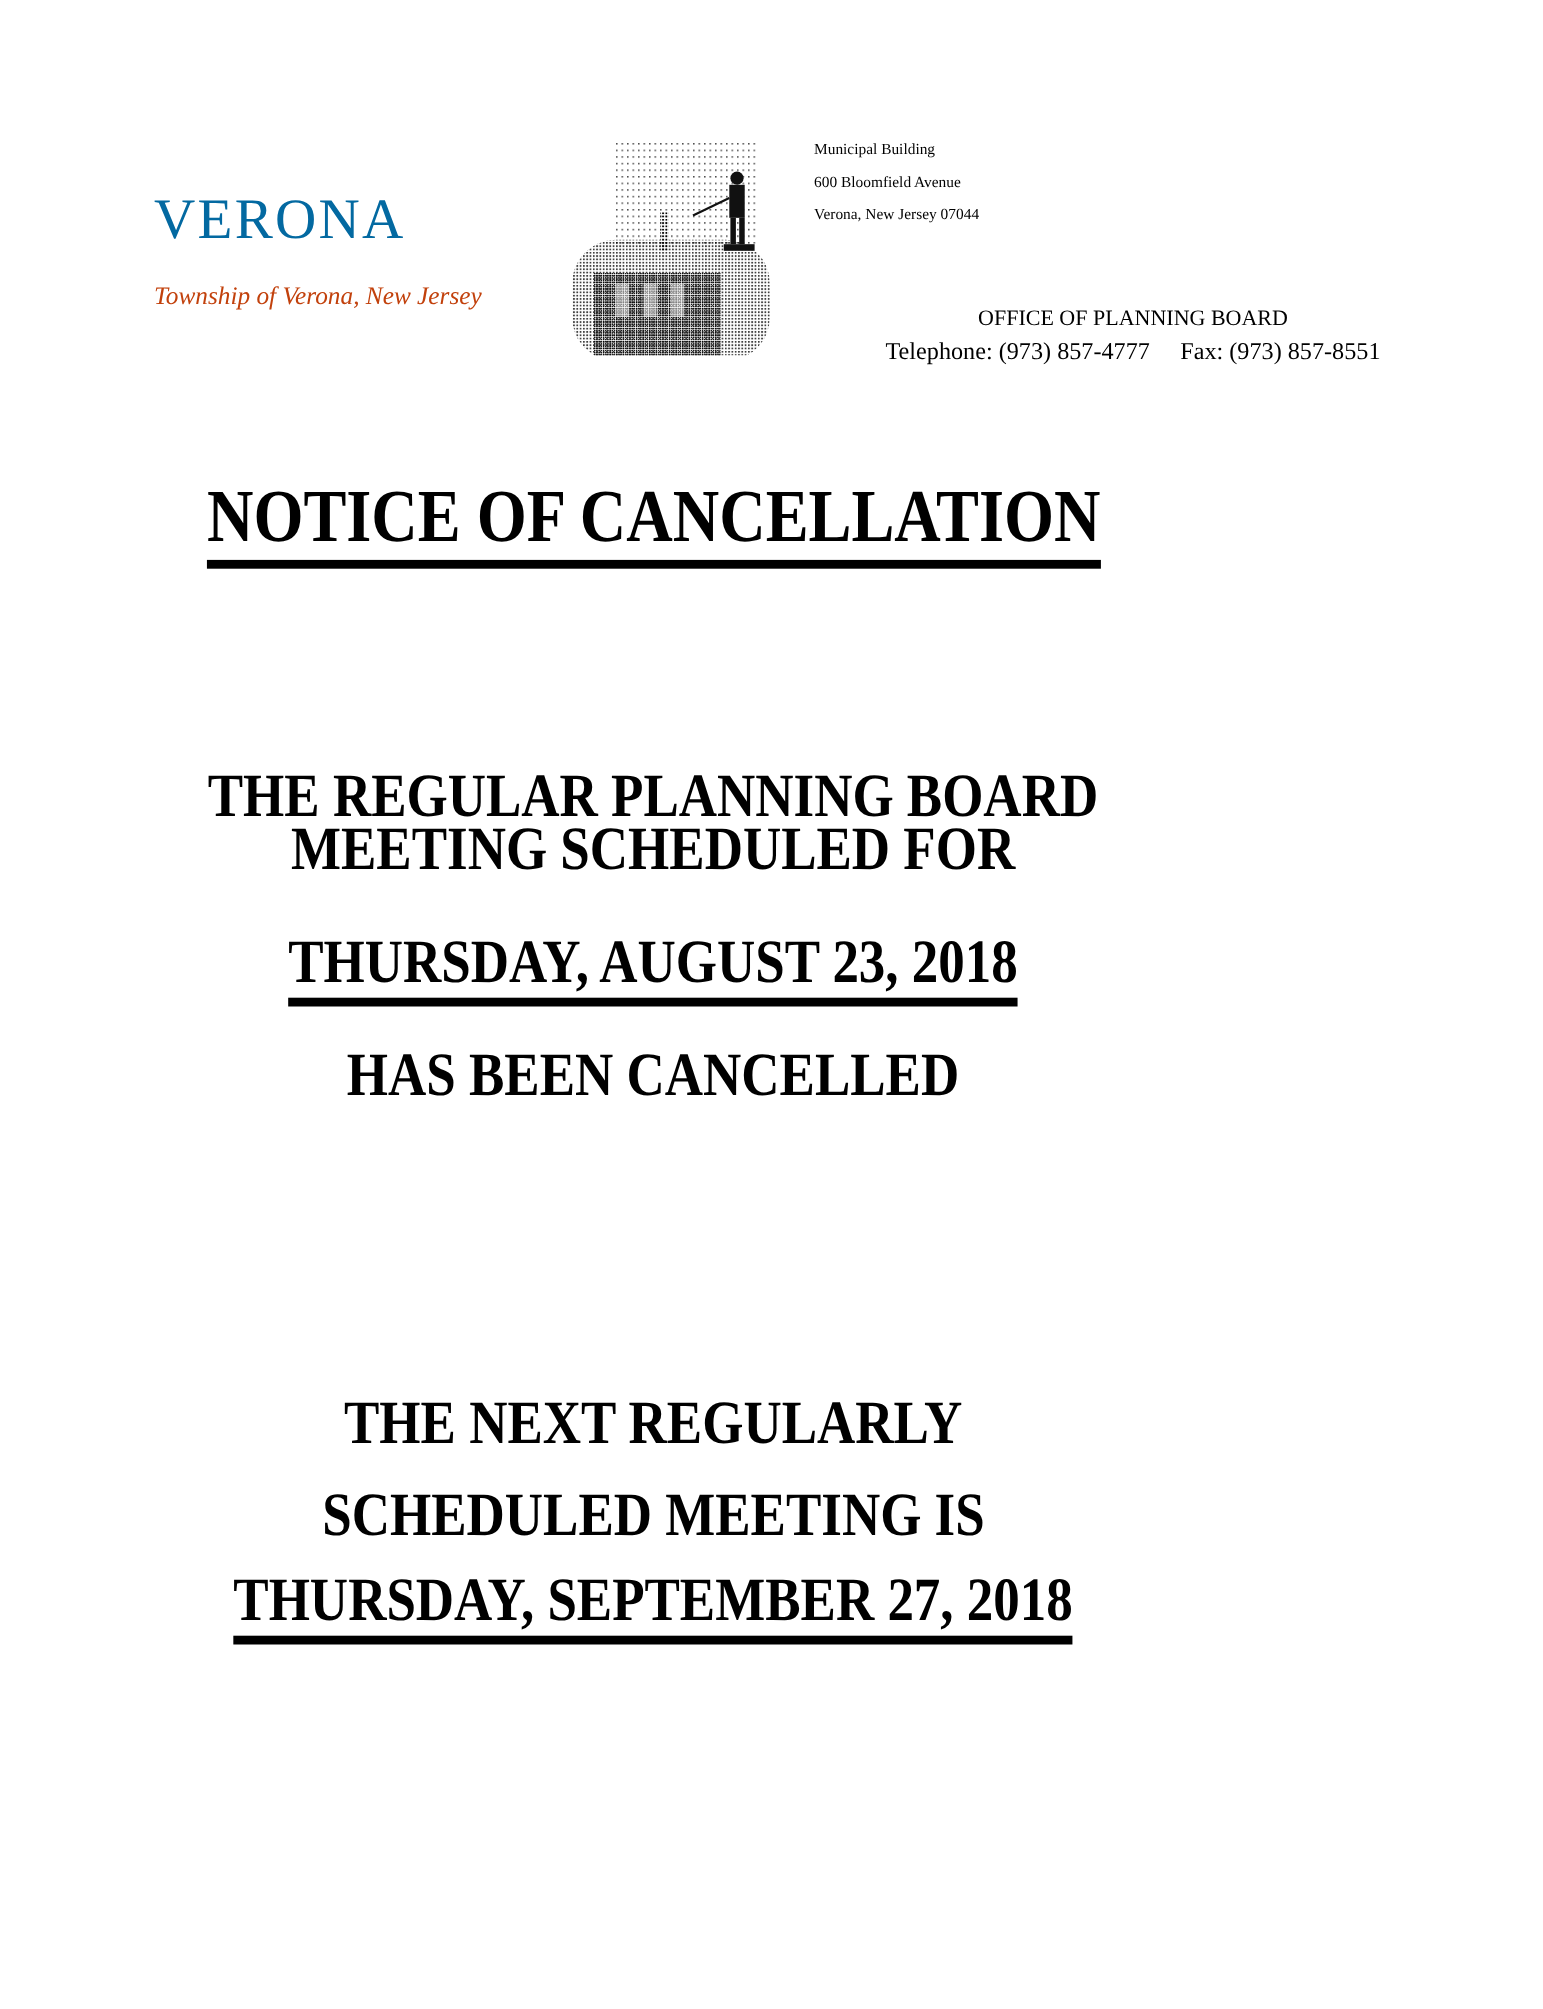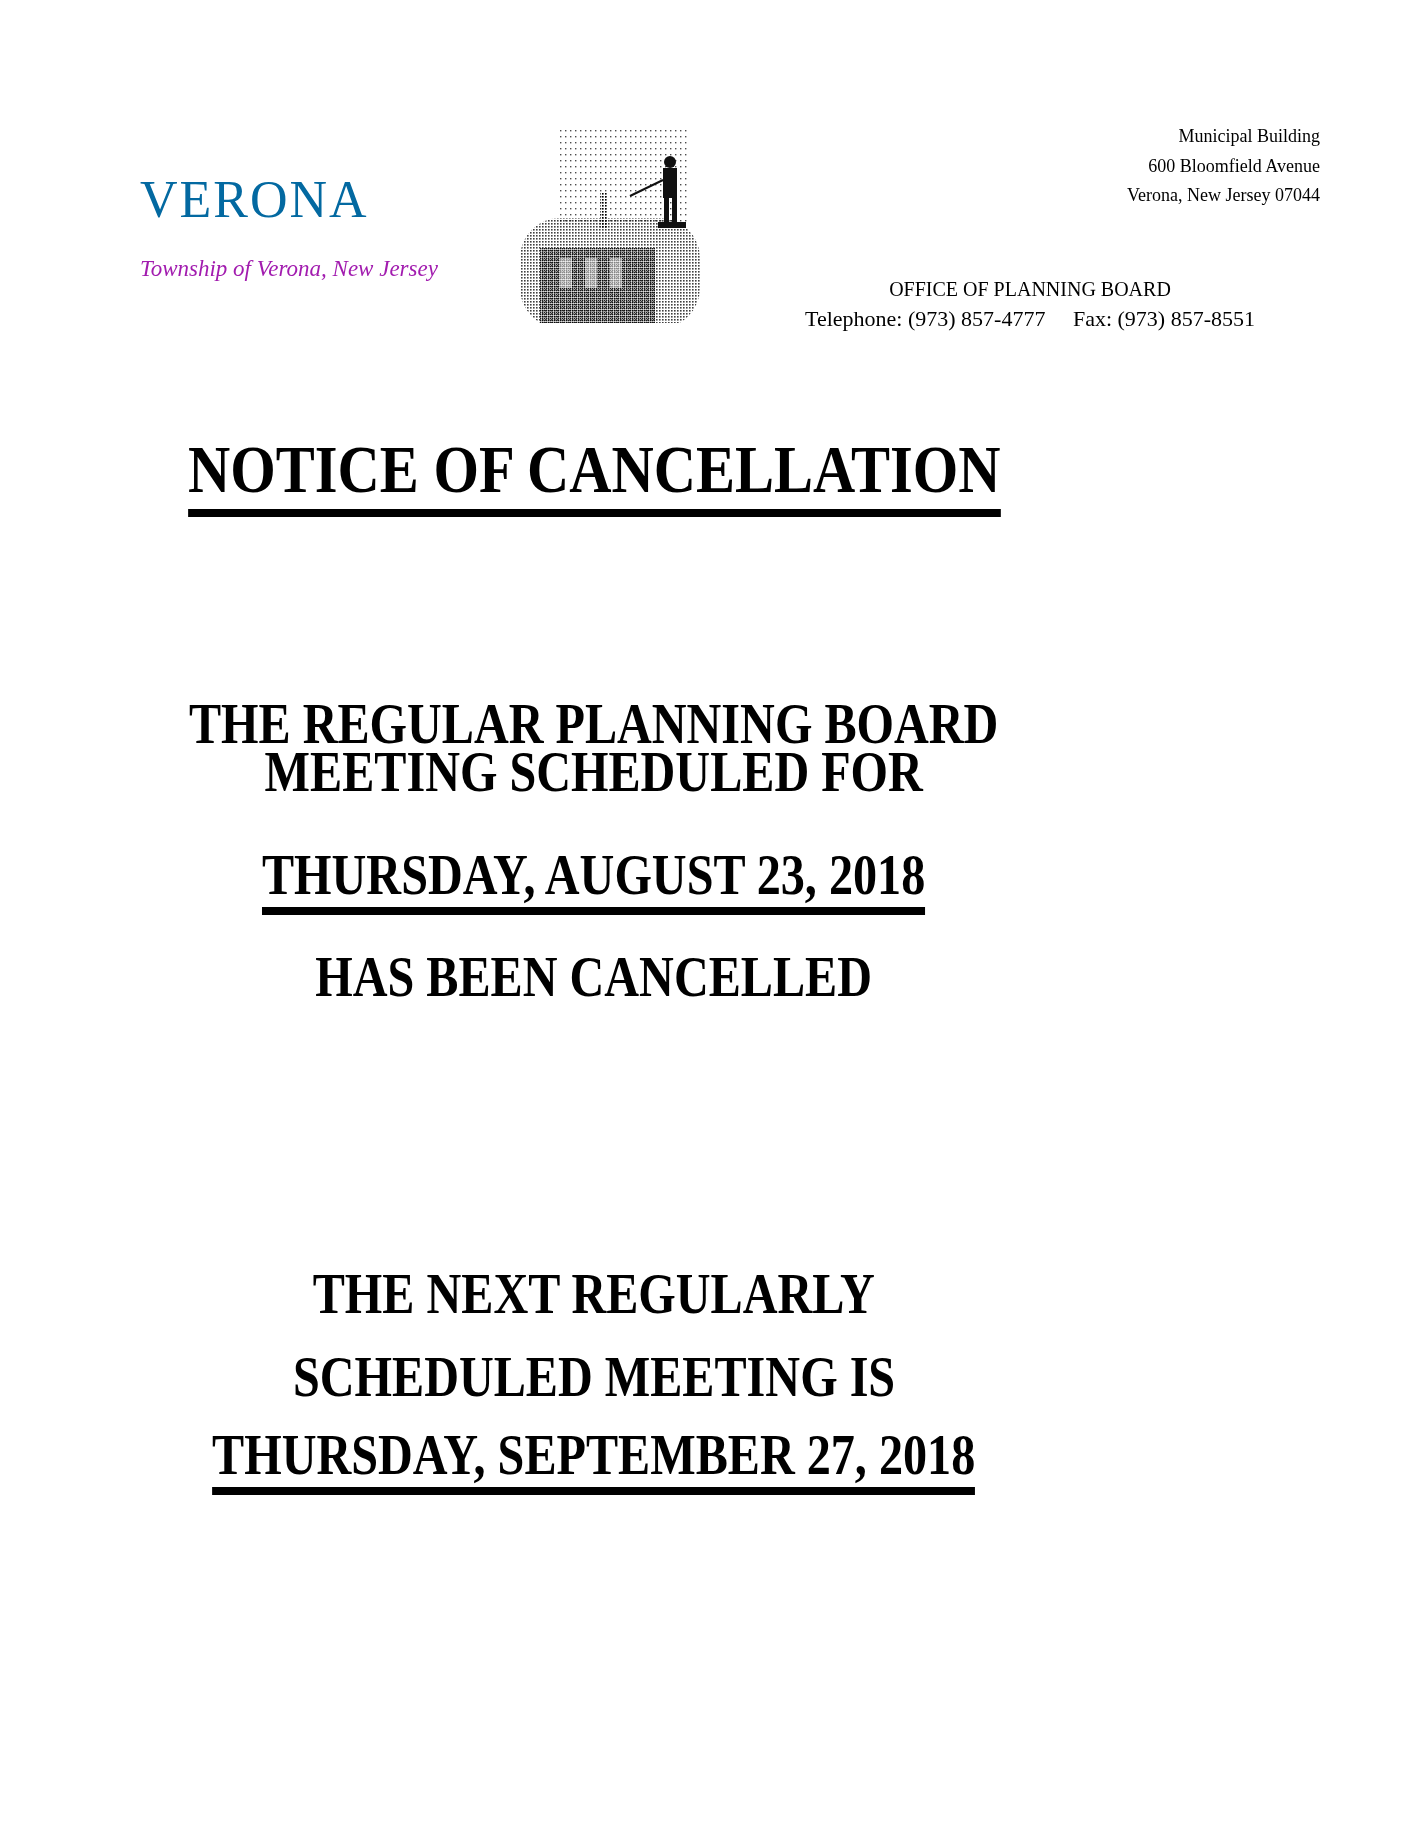--- a/index.html
+++ b/index.html
@@ -6,26 +6,26 @@
     body { width: 1403px; height: 1826px; position: relative; overflow: hidden; color: #000; }
     .abs { position: absolute; }
     .logo-word {
       left: 140px; top: 160px; width: 330px;
       font-family: "Liberation Serif", "DejaVu Serif", serif;
       font-size: 52px; letter-spacing: 2px; color: #0369a1; line-height: 80px;
     }
     .logo-tag {
       left: 140px; top: 256px; width: 330px;
       font-family: "Liberation Serif", "DejaVu Serif", serif;
-      font-style: italic; font-size: 23px; color: #a21caf; white-space: nowrap;
+      font-style: italic; font-size: 23px; color: #c2410c; white-space: nowrap;
     }
     .emblem { left: 500px; top: 118px; width: 200px; height: 205px; }
     .addr {
-      left: 740px; top: 122px; width: 580px; text-align: right;
-      font-family: "Liberation Serif", "DejaVu Serif", serif; font-size: 18px; line-height: 29.5px;
+      left: 740px; top: 122px; width: 580px; text-align: left;
+      font-family: "Liberation Serif", "DejaVu Serif", serif; font-size: 14px; line-height: 29.5px;
     }
     .addr .web { font-weight: bold; }
     .office {
       left: 740px; top: 274px; width: 580px; text-align: center;
       font-family: Liberation Serif, serif; font-size: 20px; line-height: 30px;
     }
     .office .phone { font-size: 22px; }
     .headline {
       left: 0; width: 1188px; text-align: center;
       font-family: "Liberation Serif", "DejaVu Serif", serif; font-weight: bold;

